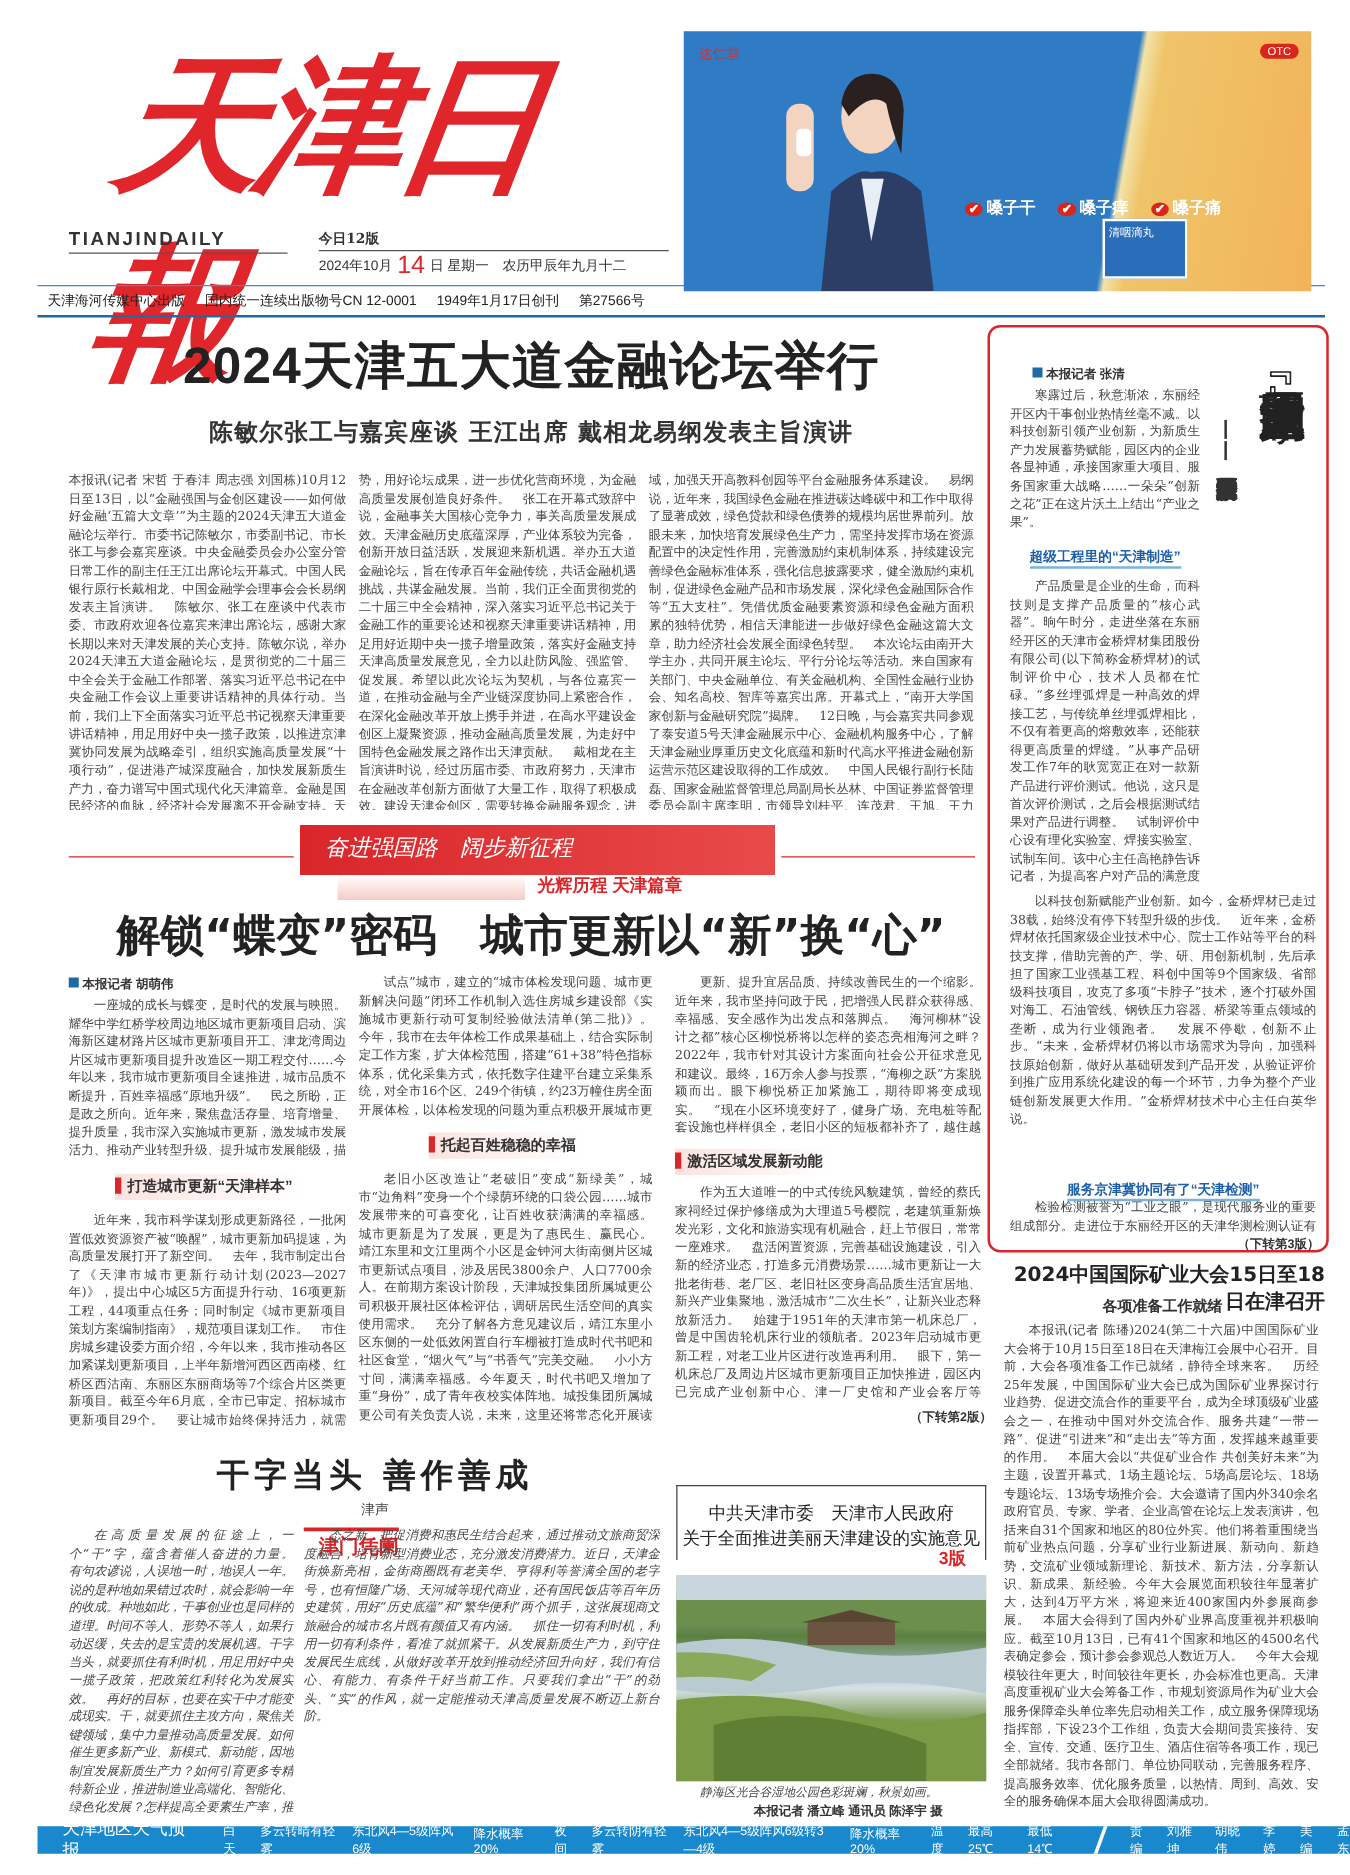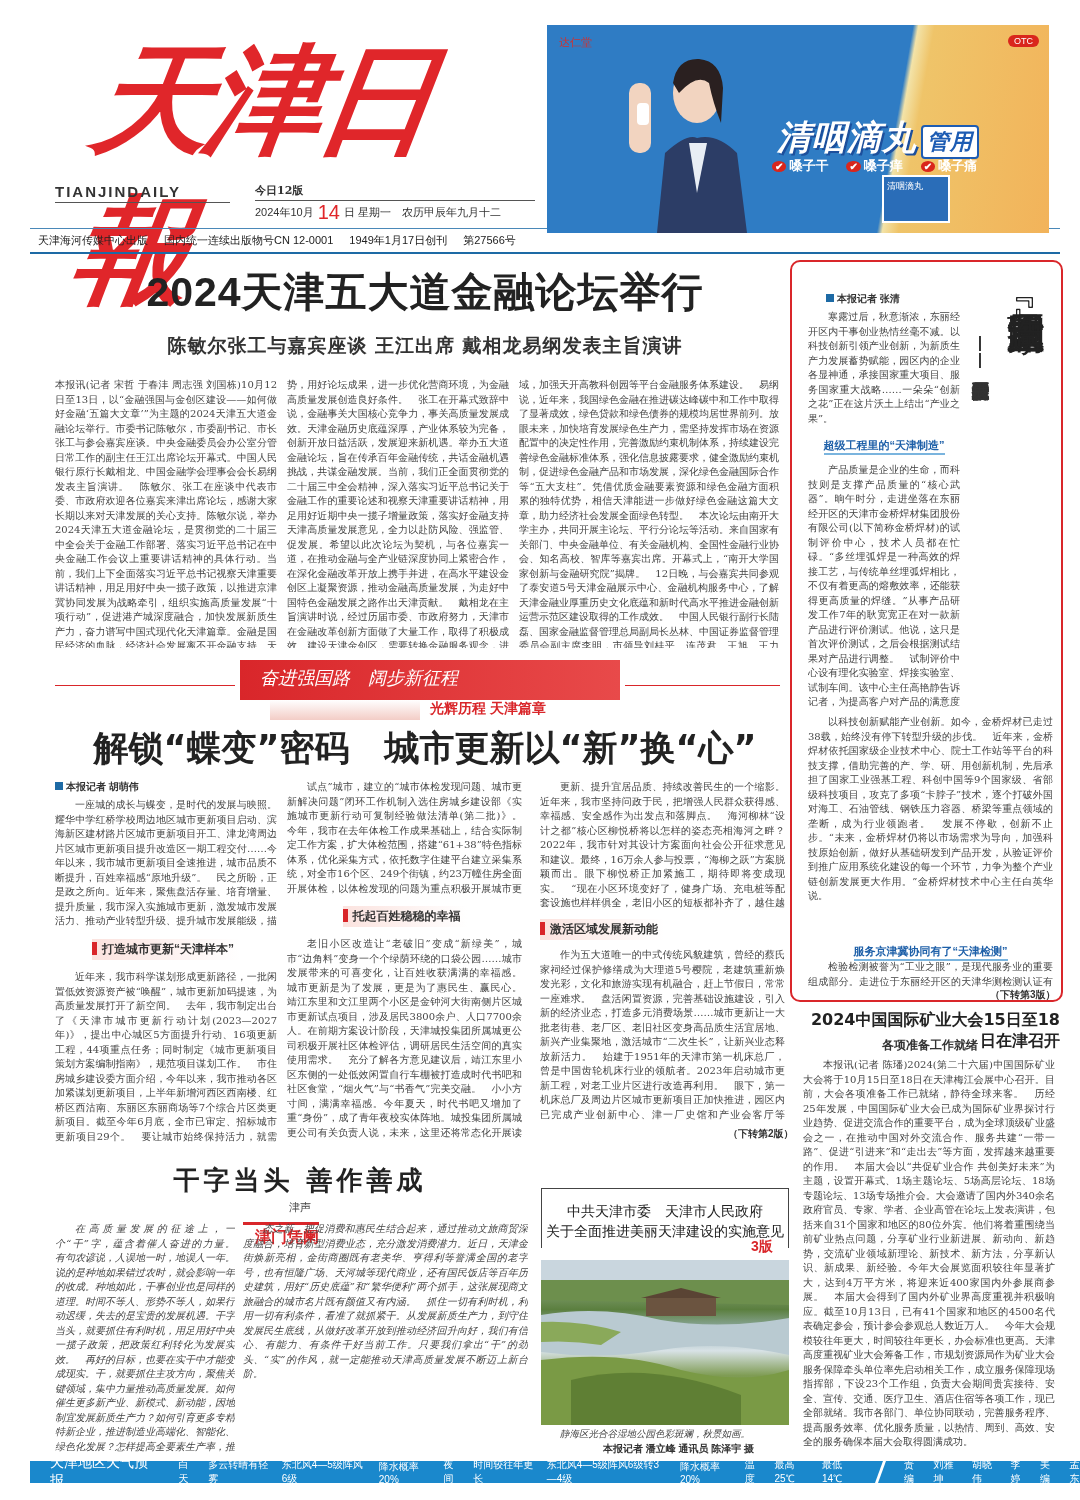--- a/index.html
+++ b/index.html
@@ -78,21 +78,20 @@
   <div class="abs ad-brand">达仁堂</div>
   <div class="abs ad-otc">OTC</div>
   <svg class="abs ad-person" viewBox="0 0 150 190">
     <ellipse cx="80" cy="50" rx="24" ry="30" fill="#f2d4c0"></ellipse>
     <path d="M56 40 Q60 15 82 16 Q104 18 106 45 L104 80 Q96 60 92 40 Q80 30 62 50 Z" fill="#2a2020"></path>
     <path d="M40 190 L48 110 Q70 90 80 95 Q100 90 120 110 L130 190 Z" fill="#2c3d66"></path>
     <path d="M72 100 L80 150 L90 100 Z" fill="#e8eef5"></path>
     <rect x="12" y="40" width="22" height="70" rx="10" fill="#f2d4c0"></rect>
     <rect x="20" y="60" width="12" height="22" rx="4" fill="#fff"></rect>
   </svg>
-  <div class="abs ad-head2"><span>清咽滴丸</span><span class="ad-tag">管用</span></div>
   <div class="abs ad-checks">
     <span>嗓子干</span>
     <span>嗓子痒</span>
     <span>嗓子痛</span>
   </div>
   <div class="abs ad-box">清咽滴丸</div>
 </div>
 
 <h1 class="abs lead-title">2024天津五大道金融论坛举行</h1>
 <h2 class="abs lead-sub">陈敏尔张工与嘉宾座谈 王江出席 戴相龙易纲发表主旨演讲</h2>
@@ -169,21 +168,21 @@
 <div class="abs photo-caption">静海区光合谷湿地公园色彩斑斓，秋景如画。</div>
 <div class="abs photo-credit">本报记者 潘立峰 通讯员 陈泽宇 摄</div>
 
 <div class="abs weather">
   <span class="weather-label">天津地区天气预报</span>
   <span class="it">白天</span>
   <span class="it">多云转晴有轻雾</span>
   <span class="it">东北风4—5级阵风6级</span>
   <span class="it">降水概率20%</span>
   <span class="it">夜间</span>
-  <span class="it">时间较往年更长</span>
+  <span class="it">多云转阴有轻雾</span>
   <span class="it">东北风4—5级阵风6级转3—4级</span>
   <span class="it">降水概率20%</span>
   <span class="it">温度</span>
   <span class="it">最高25℃</span>
   <span class="it">最低14℃</span>
   <span class="weather-split"></span>
   <span class="it">责编</span>
   <span class="it">刘雅坤</span>
   <span class="it">胡晓伟</span>
   <span class="it">李婷</span>

